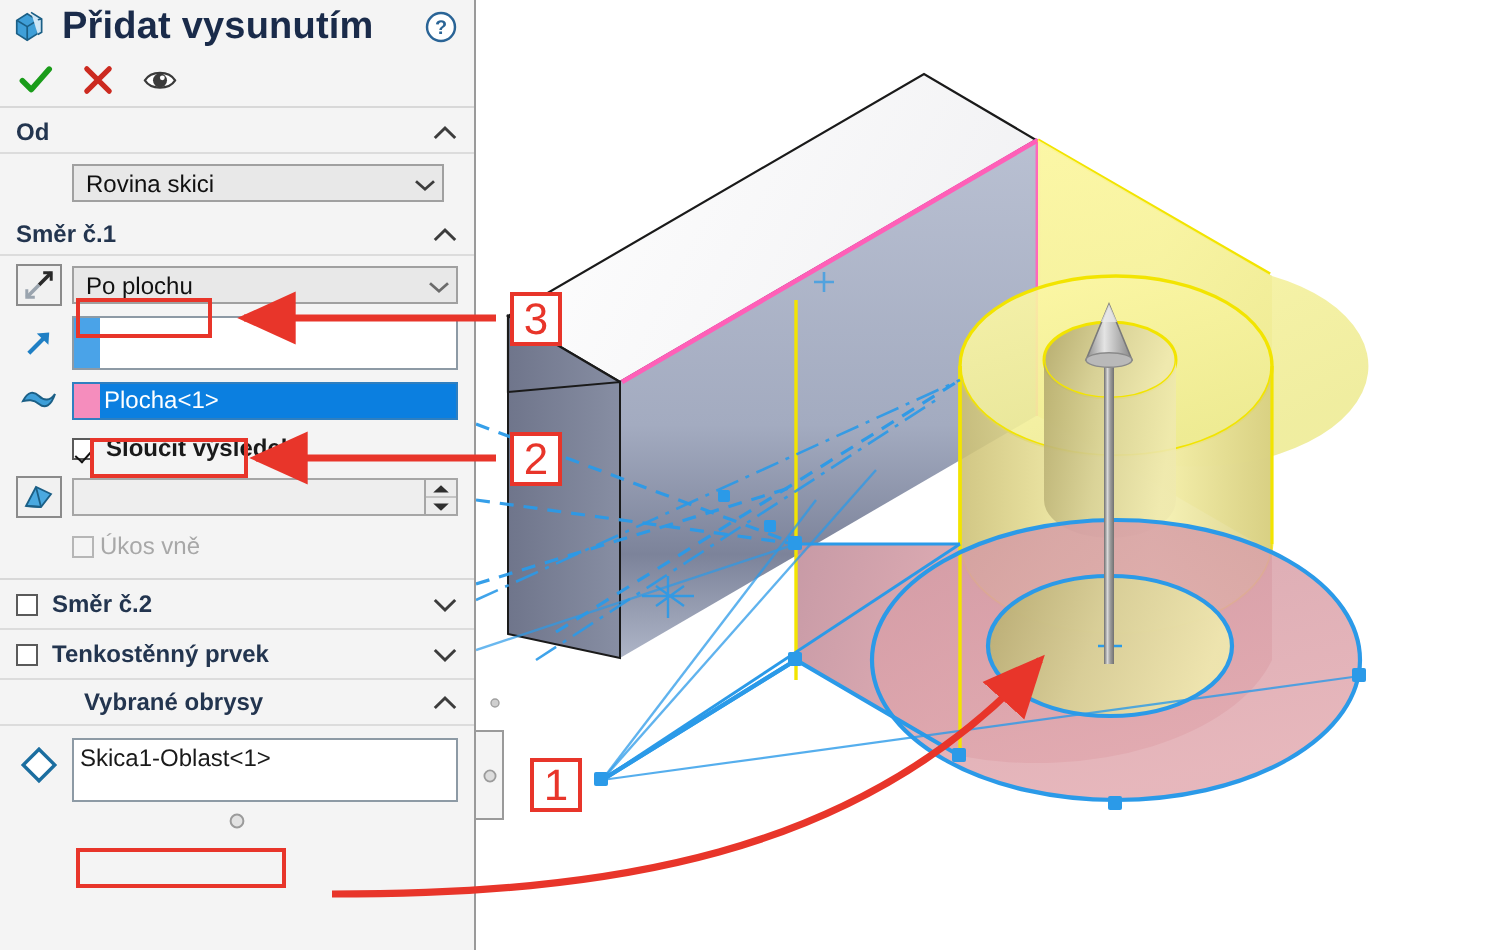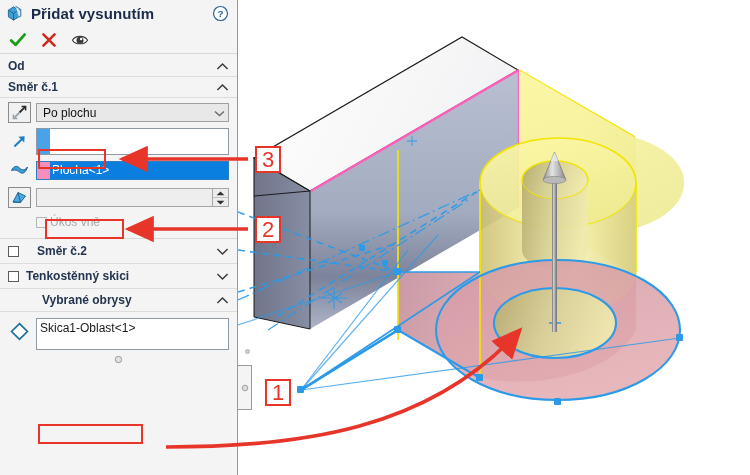--- a/index.html
+++ b/index.html
@@ -16,21 +16,21 @@
     background:#f4f4f4;
     border-right:1px solid #9a9a9a;
     box-sizing:border-box;
     z-index:20;
   }
   .pm-title{
     height:27px;display:flex;align-items:center;
     padding:0 4px 0 6px;background:#f4f4f4;
   }
   .pm-title .tit-txt{
-    font-size:15px;font-weight:bold;color:#1a2b4a;
+    font-size:19px;font-weight:bold;color:#1a2b4a;
     margin-left:6px;letter-spacing:.1px;
   }
   .cube-icon{width:19px;height:19px;flex:none;}
   .help-ic{margin-left:auto;width:17px;height:17px;margin-right:4px;}
   .pm-toolbar{
     height:26px;display:flex;align-items:center;gap:13px;
     padding-left:9px;border-bottom:1px solid #d8d8d8;
   }
   .tb-ic{width:18px;height:18px;cursor:pointer;}
   .sec-head{
@@ -330,20 +330,30 @@
   </div>
 
   <div class="sec-head" style="margin-top:2px;">
     <span class="lbl">Od</span>
     <span class="chev">
       <svg width="13" height="9" viewBox="0 0 13 9">
           <path d="M1.4,7 L6.5,2 L11.6,7" fill="none" stroke="#3c3c3c" stroke-width="1.5"></path>
         </svg>
     </span>
   </div>
+  <div class="row" style="padding:5px 8px 6px 36px;">
+    <div class="combo" style="width:186px;">
+      <span class="cap">Rovina skici</span>
+      <span class="dd">
+        <svg width="11" height="7" viewBox="0 0 11 7">
+            <path d="M1,1.6 L5.5,5.6 L10,1.6" fill="none" stroke="#3c3c3c" stroke-width="1.4"></path>
+          </svg>
+      </span>
+    </div>
+  </div>
 
   <div class="sec-head">
     <span class="lbl">Směr č.1</span>
     <span class="chev">
       <svg width="13" height="9" viewBox="0 0 13 9">
           <path d="M1.4,7 L6.5,2 L11.6,7" fill="none" stroke="#3c3c3c" stroke-width="1.5"></path>
         </svg>
     </span>
   </div>
 
@@ -386,20 +396,24 @@
       </svg>
     </div>
     <div class="selbox" style="flex:1;margin-left:5px;background:#d9e9f8;border-color:#2f7fc0;">
       <span class="swatch" style="background:#f58dbd;"></span>
       <span style="flex:1;background:#0b7fe0;height:100%;display:flex;align-items:center;">
         <span class="sel-blue">Plocha&lt;1&gt;</span>
       </span>
     </div>
   </div>
 
+  <div class="row" style="padding:7px 8px 0 36px;">
+    <span class="cb checked"></span>
+    <span style="margin-left:6px;font-weight:bold;font-size:12px;">Sloučit výsledek</span>
+  </div>
 
   <div class="row" style="padding:7px 8px 0 8px;">
     <div style="width:23px;height:21px;border:1px solid #8b8b8b;background:#f1f1f1;display:flex;align-items:center;justify-content:center;box-sizing:border-box;">
       <svg width="17" height="15" viewBox="0 0 17 15">
         <path d="M2,12 L7,2.5 L14.5,6 L9.5,12.5 Z" fill="#4aa9e0" stroke="#1b5f86" stroke-width="0.9"></path>
         <path d="M7,2.5 L9.5,12.5" fill="none" stroke="#1b5f86" stroke-width="0.9"></path>
         <path d="M2,12 L9.5,12.5" fill="none" stroke="#1b5f86" stroke-width="0.9"></path>
       </svg>
     </div>
     <div class="spin" style="flex:1;margin-left:5px;">
@@ -421,31 +435,31 @@
 
   <div class="row" style="padding:7px 8px 0 36px;">
     <span class="cb dis"></span>
     <span class="dis-txt" style="margin-left:3px;font-size:12px;">Úkos vně</span>
   </div>
 
   <div class="hr" style="margin-top:9px;"></div>
 
   <div class="sec-head" style="height:24px;">
     <span class="cb"></span>
-    <span class="lbl" style="margin-left:18px;">Směr č.2</span>
+    <span class="lbl" style="margin-left:7px;">Směr č.2</span>
     <span class="chev">
       <svg width="13" height="9" viewBox="0 0 13 9">
           <path d="M1.4,2 L6.5,7 L11.6,2" fill="none" stroke="#3c3c3c" stroke-width="1.5"></path>
         </svg>
     </span>
   </div>
 
   <div class="sec-head" style="height:24px;">
     <span class="cb"></span>
-    <span class="lbl" style="margin-left:7px;">Tenkostěnný skici</span>
+    <span class="lbl" style="margin-left:7px;">Tenkostěnný prvek</span>
     <span class="chev">
       <svg width="13" height="9" viewBox="0 0 13 9">
           <path d="M1.4,2 L6.5,7 L11.6,2" fill="none" stroke="#3c3c3c" stroke-width="1.5"></path>
         </svg>
     </span>
   </div>
 
   <div class="sec-head" style="height:22px;padding-left:42px;">
     <span class="lbl">Vybrané obrysy</span>
     <span class="chev">

